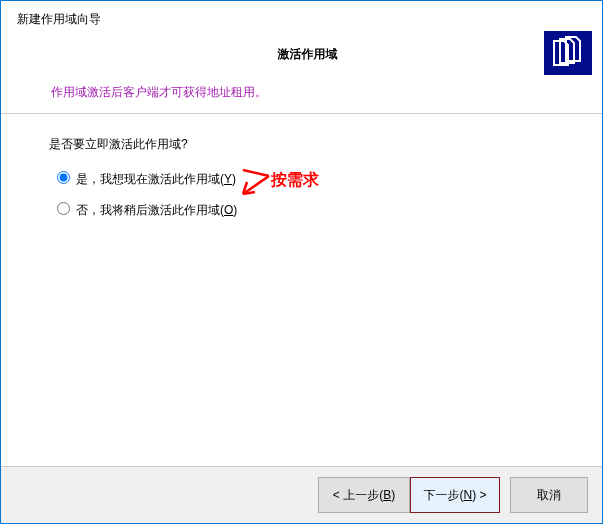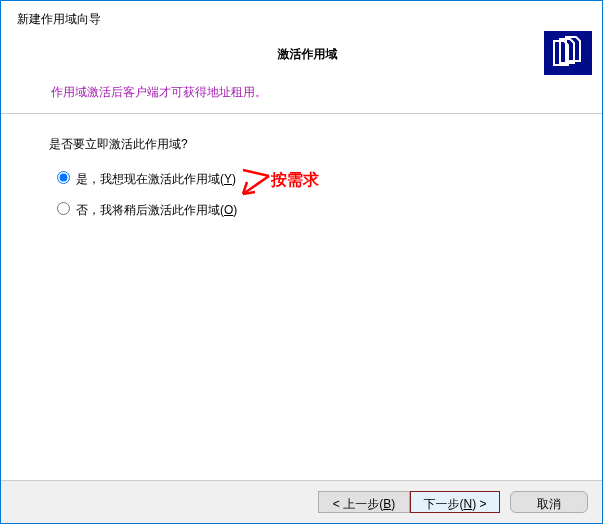--- a/index.html
+++ b/index.html
@@ -118,34 +118,33 @@
       display: flex;
       gap: 0;
     }
     .wiz-btn {
       font-family: inherit;
       font-size: 12px;
       background: #e1e1e1;
       border: 1px solid #adadad;
       padding: 4px 12px;
       min-width: 90px;
-      height: 22px;
+      height: 36px;
       cursor: pointer;
       color: #000;
     }
     .wiz-btn.next {
       border: 1px solid #7f1d1d;
       background: #e5f1fb;
     }
     .wiz-btn.back {
       min-width: 92px;
     }
     .wiz-btn.cancel {
       min-width: 78px;
-      border-radius: 6px;
     }
     .underline-access {
       text-decoration: underline;
     }
   </style>
 </head>
 <body>
 
 <div class="wizard">
 

